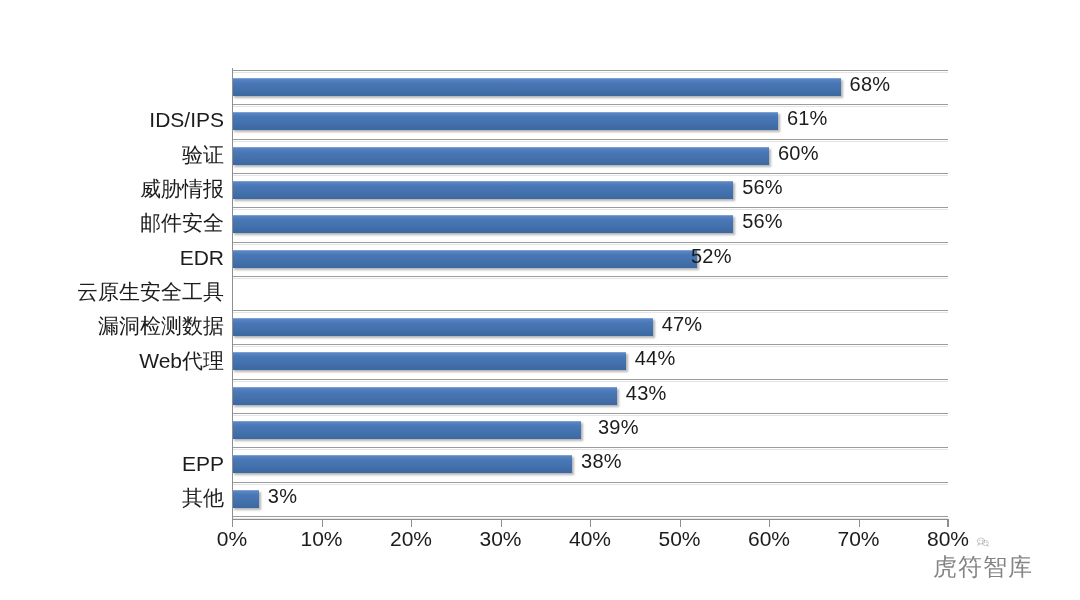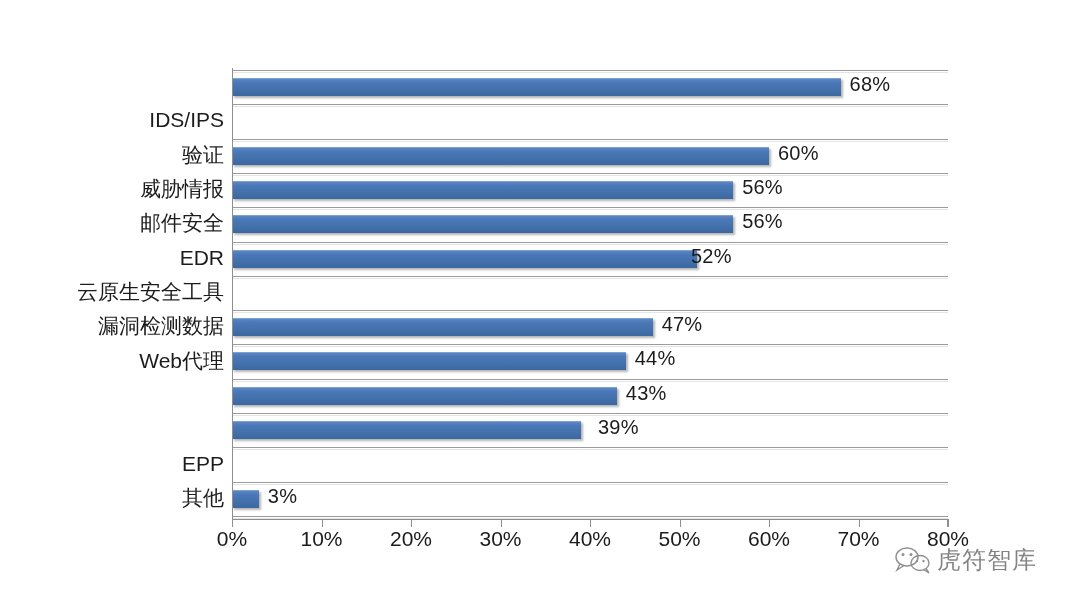--- a/index.html
+++ b/index.html
@@ -161,20 +161,21 @@
     position: absolute;
     left: 893px;
     top: 537px;
     width: 180px;
     height: 46px;
     opacity: 0.72;
     display: flex;
     align-items: center;
     gap: 4px;
     pointer-events: none;
+    flex-direction: column;
   }
   #watermark .wm-text {
     font-size: 24px;
     color: #555;
     font-family: "DejaVu Sans", sans-serif;
     letter-spacing: 1px;
     white-space: nowrap;
   }
 </style>
 </head>
@@ -207,20 +208,24 @@
       <div class="gridline" style="top: 274.462px;"></div>
       <div class="gridline" style="top: 308.769px;"></div>
       <div class="gridline" style="top: 343.077px;"></div>
       <div class="gridline" style="top: 377.385px;"></div>
       <div class="gridline" style="top: 411.692px;"></div>
       <div class="gridline" style="top: 446px;"></div>
       <div class="bar-row" style="top: 0px;">
         <div class="bar" title="防火墙 68%" style="width: 608.6px;"></div>
         <div class="bar-label" style="left: 617.6px;">68%</div>
       </div>
+      <div class="bar-row" style="top: 34.3077px;">
+        <div class="bar" title="IDS/IPS 61%" style="width: 545.95px;"></div>
+        <div class="bar-label" style="left: 554.95px;">61%</div>
+      </div>
       <div class="bar-row" style="top: 68.6154px;">
         <div class="bar" title="验证 60%" style="width: 537px;"></div>
         <div class="bar-label" style="left: 546px;">60%</div>
       </div>
       <div class="bar-row" style="top: 102.923px;">
         <div class="bar" title="威胁情报 56%" style="width: 501.2px;"></div>
         <div class="bar-label" style="left: 510.2px;">56%</div>
       </div>
       <div class="bar-row" style="top: 137.231px;">
         <div class="bar" title="邮件安全 56%" style="width: 501.2px;"></div>
@@ -238,20 +243,24 @@
         <div class="bar" title="Web代理 44%" style="width: 393.8px;"></div>
         <div class="bar-label" style="left: 402.8px;">44%</div>
       </div>
       <div class="bar-row" style="top: 308.769px;">
         <div class="bar" title="CASB 43%" style="width: 384.85px;"></div>
         <div class="bar-label" style="left: 393.85px;">43%</div>
       </div>
       <div class="bar-row" style="top: 343.077px;">
         <div class="bar" title="UEBA 39%" style="width: 349.05px;"></div>
         <div class="bar-label" style="left: 358.05px; margin-left: 8px;">39%</div>
+      </div>
+      <div class="bar-row" style="top: 377.385px;">
+        <div class="bar" title="EPP 38%" style="width: 340.1px;"></div>
+        <div class="bar-label" style="left: 349.1px;">38%</div>
       </div>
       <div class="bar-row" style="top: 411.692px;">
         <div class="bar" title="其他 3%" style="width: 26.85px;"></div>
         <div class="bar-label" style="left: 35.85px;">3%</div>
       </div>
     </div>
 
   <div id="value-axis"></div>
   <div id="category-axis"></div>
   <div id="axis-end-cap"></div>

